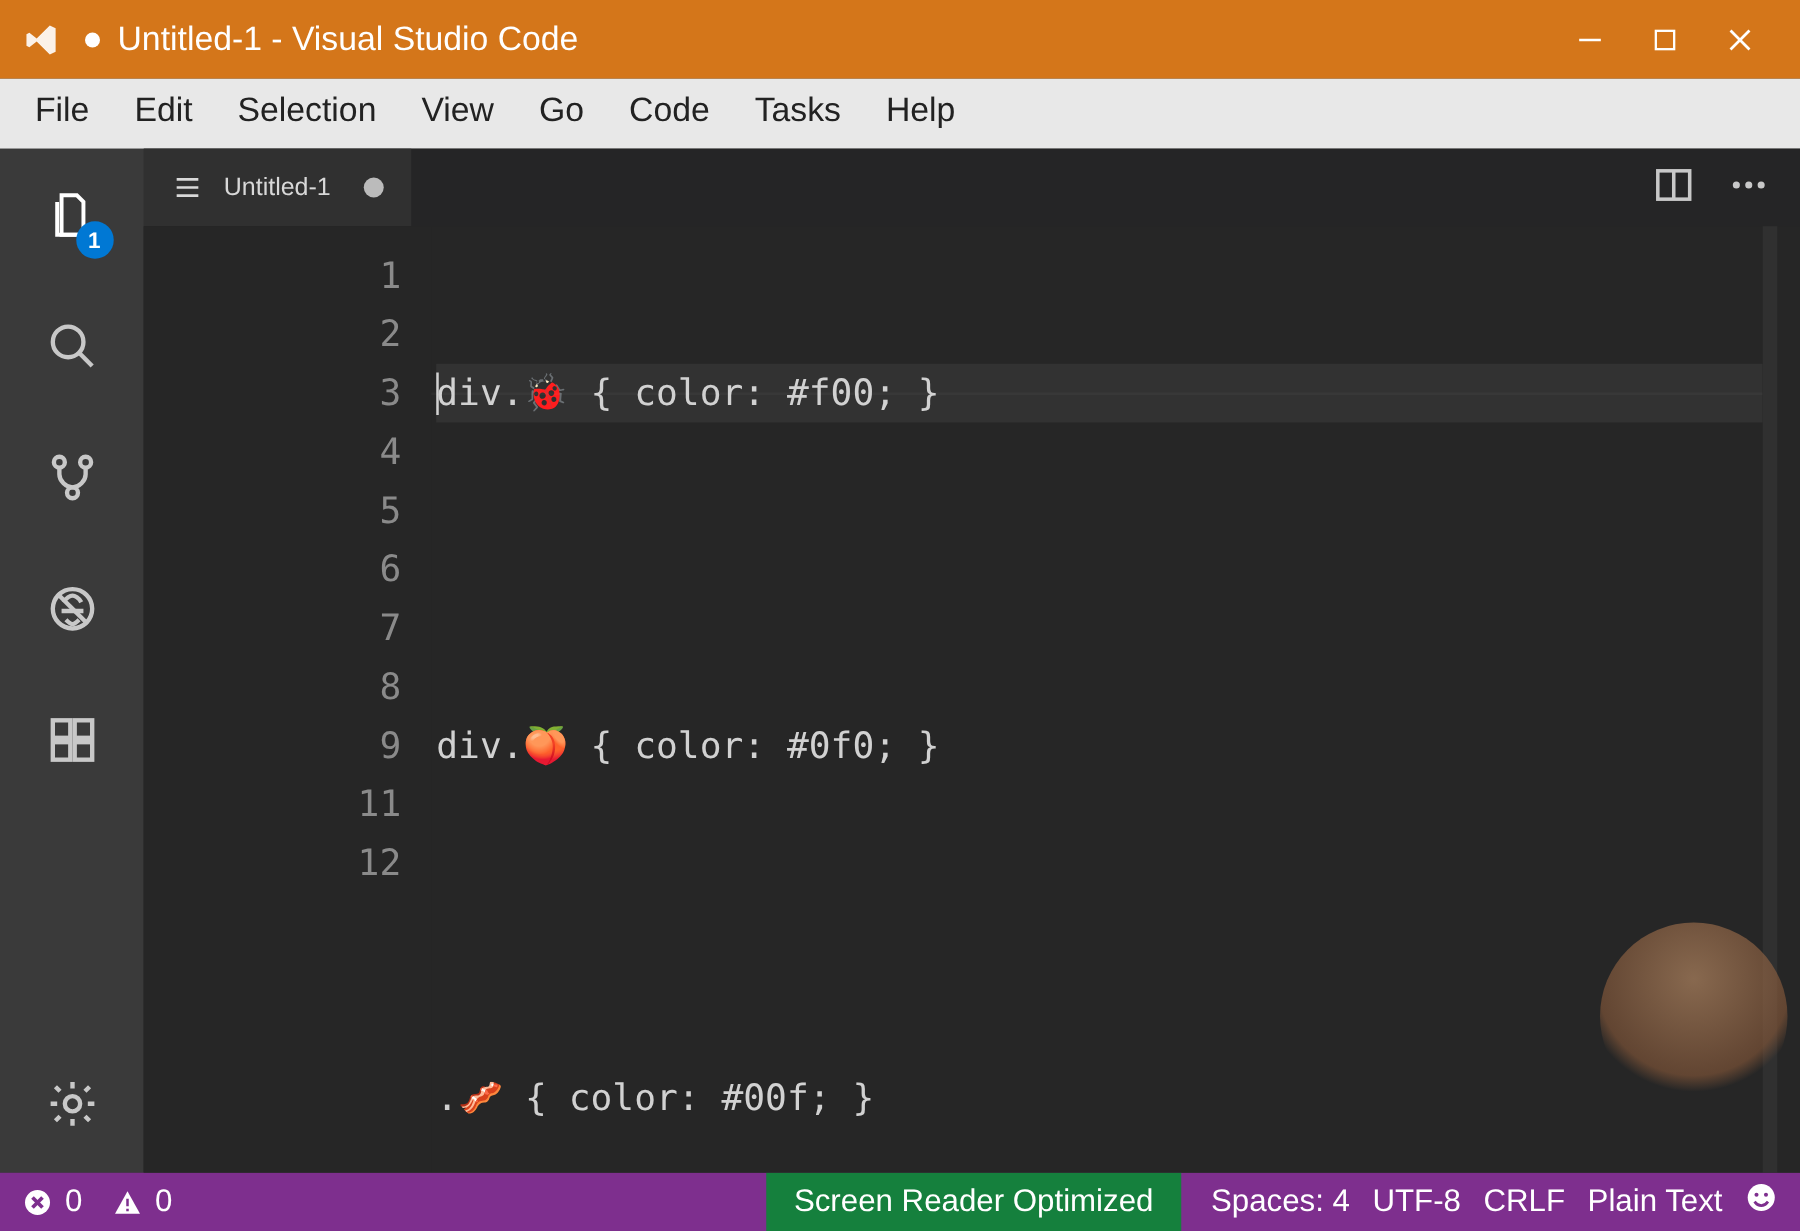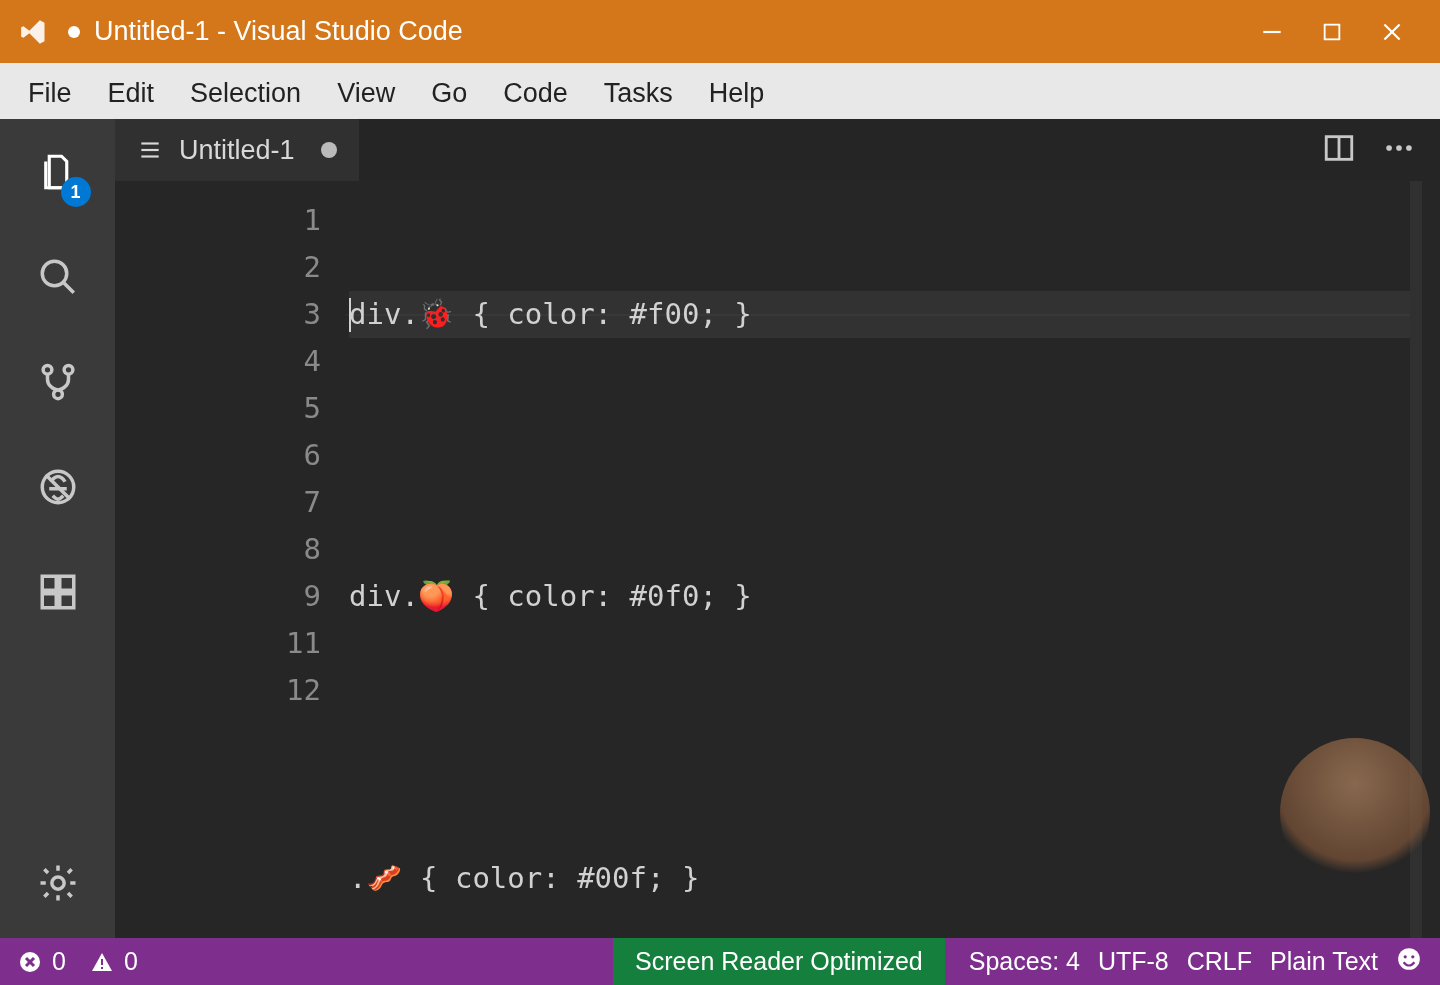--- a/index.html
+++ b/index.html
@@ -9,41 +9,41 @@
   
   .title-bar { background:#d4761a; color:#fff; height:63px; display:flex; align-items:center; padding:0 18px; }
   .title-bar .logo { width:32px; height:32px; margin-right:18px; display:flex; align-items:center; justify-content:center; }
   .title-bar .dirty-dot { width:12px; height:12px; border-radius:50%; background:#fff; margin-right:14px; }
   .title-bar .title-text { font-size:27px; font-weight:400; flex:0 0 auto; }
   .title-bar .spacer { flex:1; }
   .win-btn { width:60px; height:63px; display:flex; align-items:center; justify-content:center; color:#fff; }
   .win-btn svg { stroke:#fff; }
 
   
-  .menu-bar { background:#e8e8e8; height:56px; display:flex; align-items:flex-end; padding:0 10px; gap:0; }
+  .menu-bar { background:#e8e8e8; height:56px; display:flex; align-items:flex-start; padding:0 10px; gap:0; }
   .menu-item { font-size:27px; color:#222; padding:10px 18px; }
 
   
   .body { flex:1; display:flex; min-height:0; }
 
   
   .activity-bar { width:115px; background:#3a3a3a; display:flex; flex-direction:column; align-items:center; padding-top:28px; gap:55px; position:relative; }
   .activity-btn { width:50px; height:50px; display:flex; align-items:center; justify-content:center; color:#c8c8c8; position:relative; }
   .activity-btn.active { color:#fff; }
   .activity-btn svg { width:42px; height:42px; }
   .badge { position:absolute; right:-8px; bottom:-10px; background:#0078d4; color:#fff; border-radius:50%; width:30px; height:30px; display:flex; align-items:center; justify-content:center; font-size:18px; font-weight:600;}
   .activity-spacer { flex:1; }
   .gear { margin-bottom:30px; }
 
   
   .editor-col { flex:1; display:flex; flex-direction:column; min-width:0; background:#262626; }
 
   
   .tabs-row { height:62px; background:#252526; display:flex; align-items:stretch; }
-  .tab { background:#303030; display:flex; align-items:center; padding:0 22px; gap:16px; color:#d8d8d8; font-size:27px; }
+  .tab { background:#303030; display:flex; align-items:center; padding:0 22px; gap:16px; color:#d8d8d8; font-size:20px; }
   .tab .tab-icon { color:#d8d8d8; display:flex; }
   .tab .tab-dirty { width:16px; height:16px; border-radius:50%; background:#bbb; margin-left:10px; }
   .tabs-spacer { flex:1; }
   .tab-actions { display:flex; align-items:center; gap:26px; padding:0 24px; color:#c8c8c8; }
   .tab-actions svg { width:34px; height:34px; }
 
   
   .editor-body { flex:1; display:flex; min-height:0; background:#262626; position:relative; }
   .gutter { width:230px; text-align:right; padding:16px 24px 0 0; color:#8a8a8a; font-family:"Consolas","Menlo",monospace; font-size:29px; line-height:47px; background:#262626;}
   .code { flex:1; padding:16px 0 0 4px; font-family:"Consolas","Menlo",monospace; font-size:29px; line-height:47px; color:#d1d1d1; white-space:pre; position:relative; background:#262626;}

